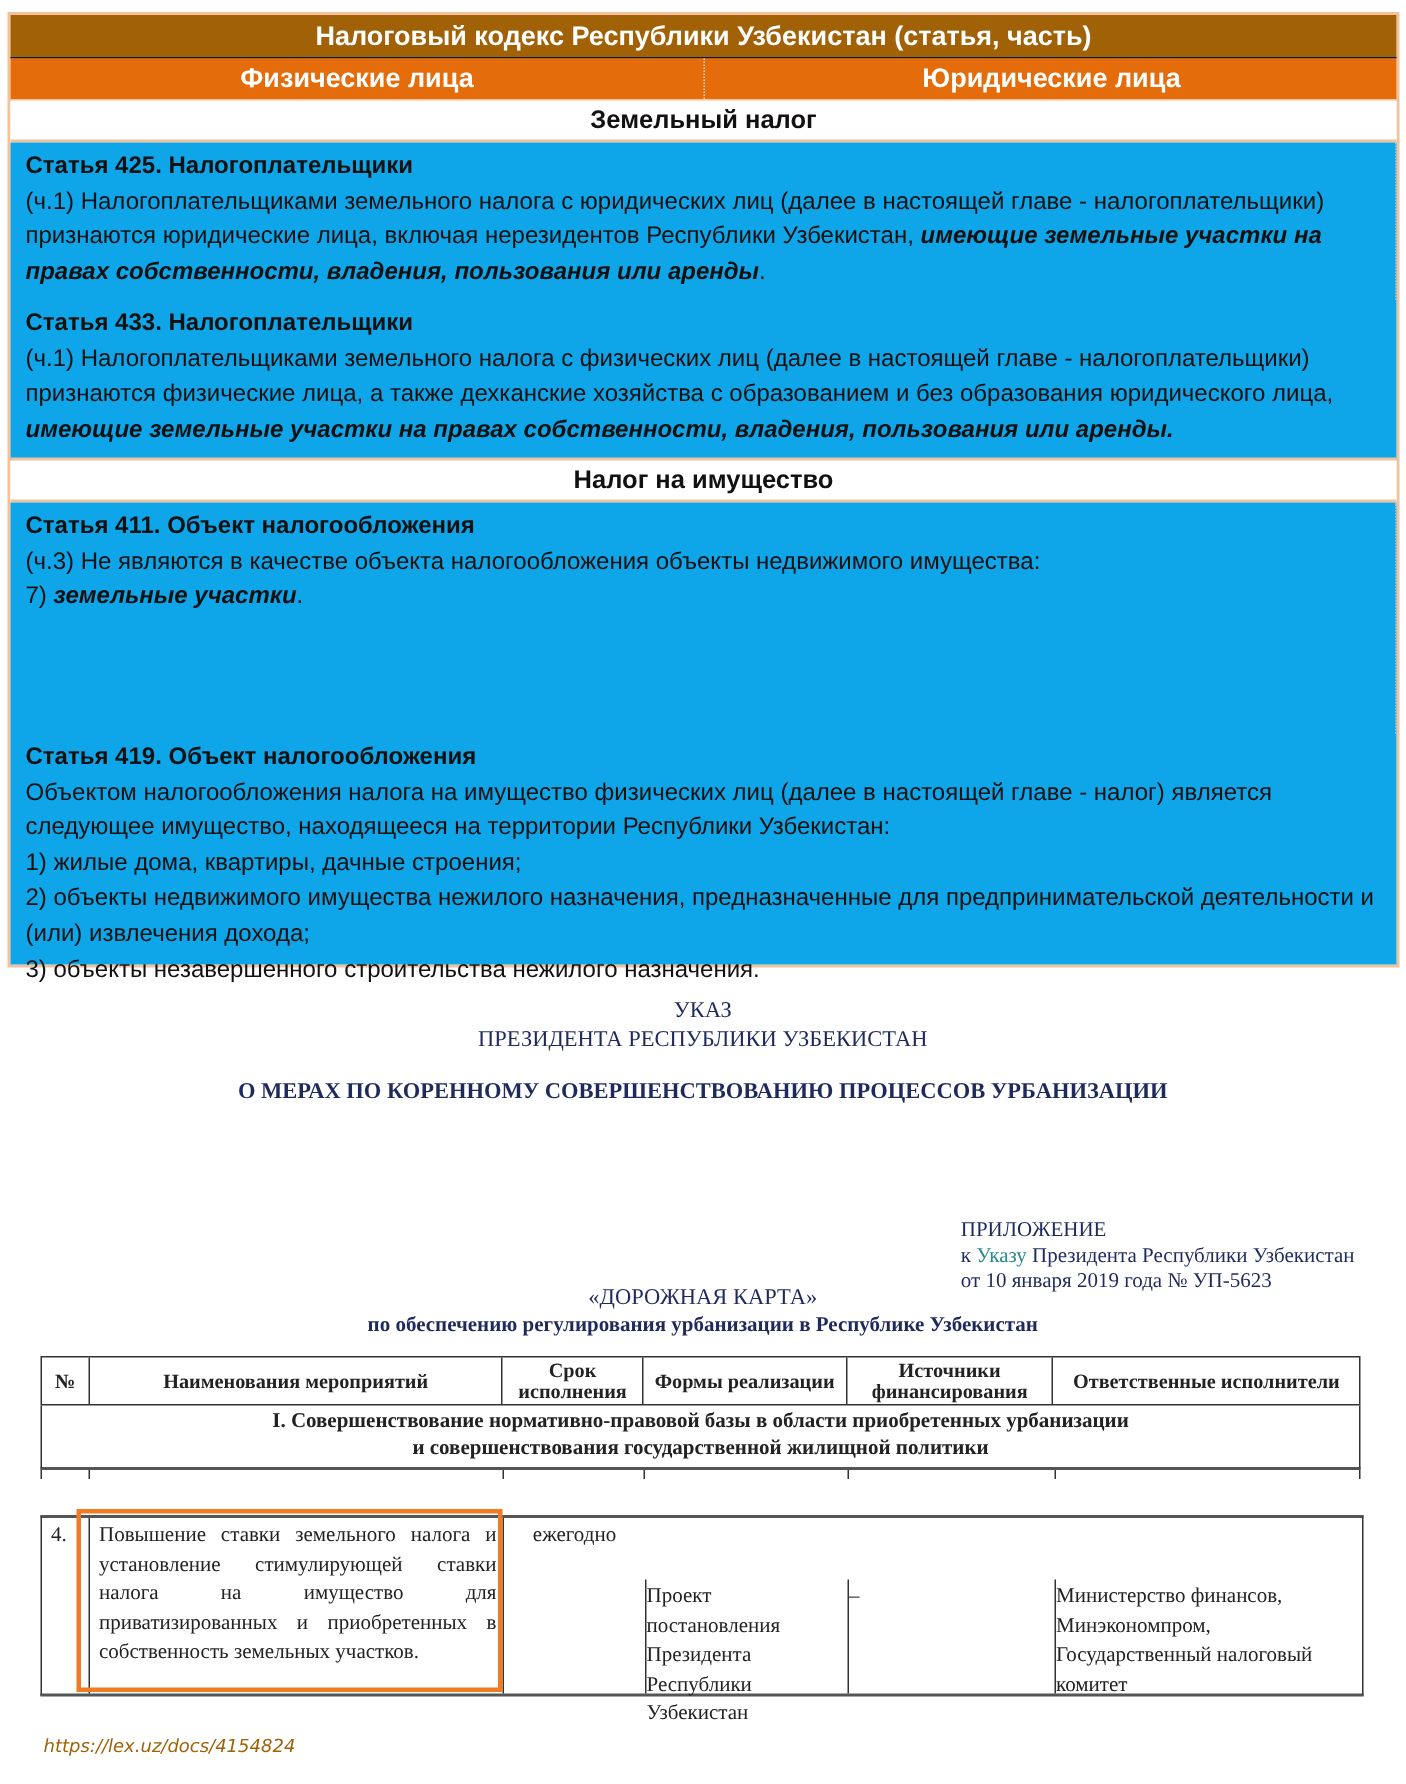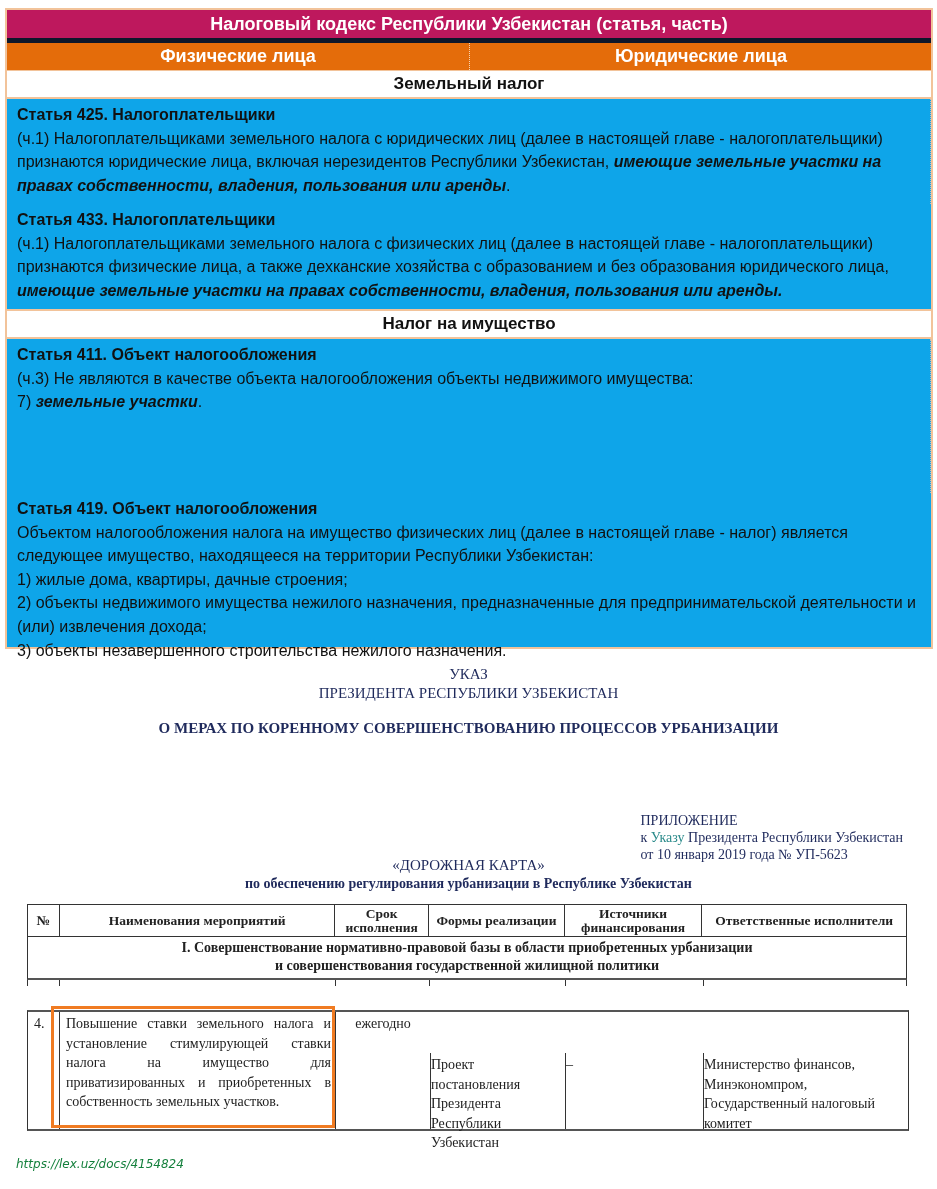--- a/index.html
+++ b/index.html
@@ -6,23 +6,23 @@
     body { width: 937px; height: 1189px; position: relative; overflow: hidden; }
 
     
     .tax-table {
       position: absolute; left: 5px; top: 8px; width: 924px;
       border: 2px solid #f2c39a;
       font-family: "Liberation Sans", sans-serif;
       color: #111;
     }
     .tt-title {
-      background: #be185d; color: #fff; text-align: center;
+      background: #a16207; color: #fff; text-align: center;
       font-weight: bold; font-size: 18px; height: 28px; line-height: 28px;
-      border-bottom: 5px solid #0f172a;
+      border-bottom: 1px solid #0f172a;
     }
     .tt-cols { display: flex; background: #e46c0a; height: 27px; line-height: 27px;
       color: #fff; font-weight: bold; font-size: 18px; border-bottom: 1px solid #f2c39a; }
     .tt-cols > div { flex: 0 0 50%; text-align: center; }
     .tt-cols > div:first-child { border-right: 1px dotted #f5d5b7; }
     .tt-section {
       background: #ffffff; text-align: center; font-weight: bold; font-size: 17px;
       height: 26px; line-height: 26px; border-bottom: 2px solid #f2c39a;
     }
     .tt-row { display: flex; background: #0ea5e9; flex-direction: column; }
@@ -74,22 +74,22 @@
       border-top: 2px solid #555; border-bottom: 2px solid #555; border-left: 1px solid #333; border-right: 1px solid #333; }
     .rm-data > div { border-right: 1px solid #333; box-sizing: border-box; font-size: 14px; line-height: 19.5px; padding-top: 2px; }
     .rm-data > div:last-child { border-right: none; }
     .rm-data .c-num { padding-left: 6px; }
     .rm-data .c-name { text-align: justify; text-align-last: left; padding: 2px 4px 0 6px; }
     .rm-data .c-term { text-align: center; border-right: none; }
     .rm-data .c-form, .rm-data .c-fin, .rm-data .c-resp { text-align: left; margin-top: 41px; }
     .highlight-box { position: absolute; left: 24px; top: 102px; width: 284px; height: 122px;
       border: 3px solid #f07b22; box-sizing: border-box; pointer-events: none; }
 
-    .source-url { position: absolute; left: 16px; top: 1157px; font-family: "DejaVu Sans", sans-serif;
-      font-style: italic; font-size: 12px; color: #15803d; }
+    .source-url { position: absolute; left: 29px; top: 1157px; font-family: "DejaVu Sans", sans-serif;
+      font-style: italic; font-size: 12px; color: #a16207; }
   </style>
 </head>
 <body>
 
 <div class="tax-table">
   <div class="tt-title">Налоговый кодекс Республики Узбекистан (статья, часть)</div>
   <div class="tt-cols">
     <div>Физические лица</div>
     <div>Юридические лица</div>
   </div>

